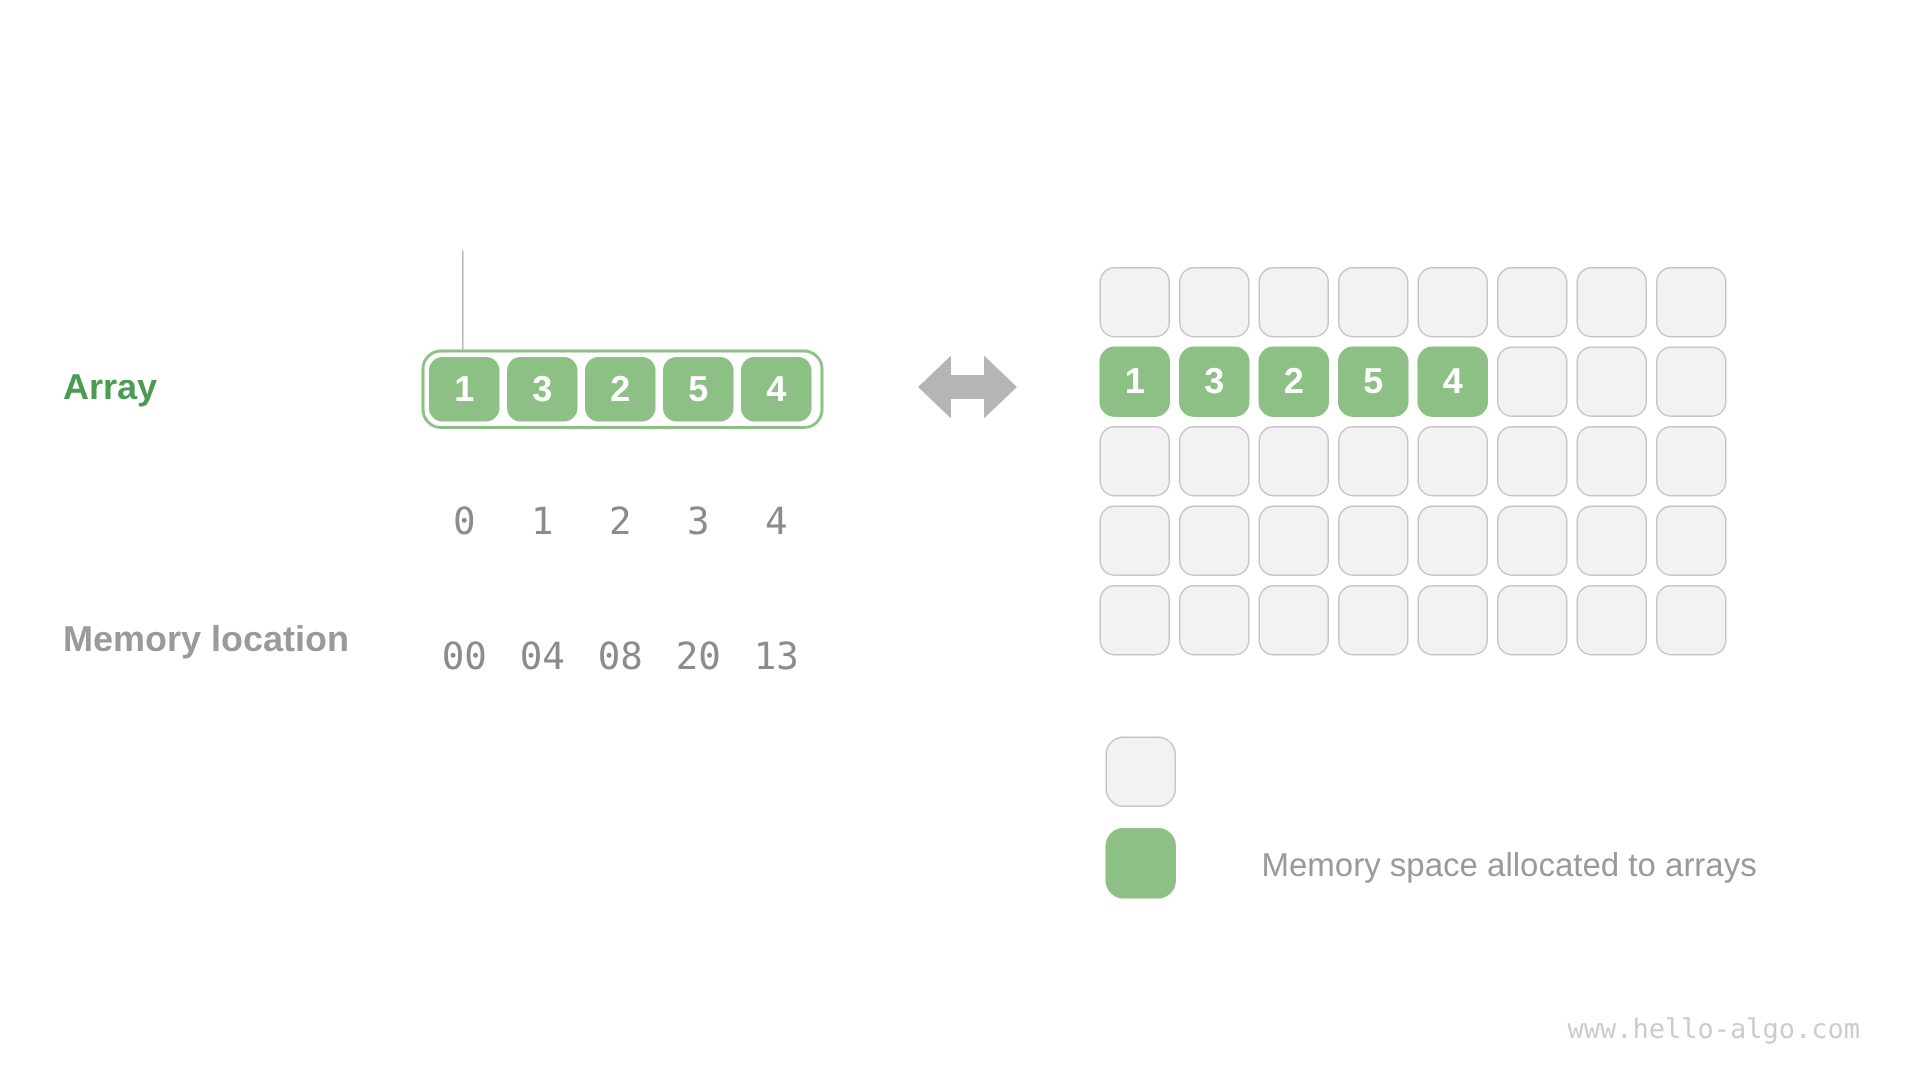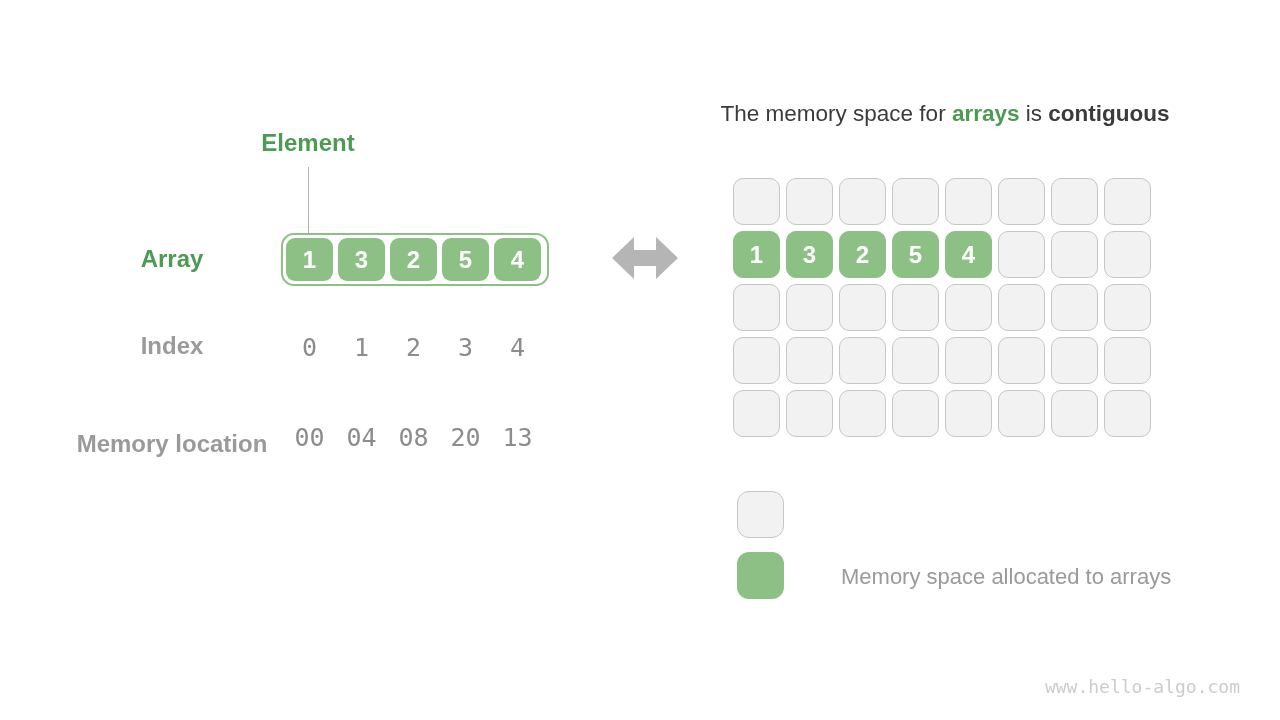--- a/index.html
+++ b/index.html
@@ -10,26 +10,26 @@
   
   .element-label {
     position:absolute; left:208px; top:129px; width:200px; text-align:center;
     font-size:24px; font-weight:bold; color:var(--green-text);
   }
   .connector {
     position:absolute; left:308px; top:167px; width:1px; height:66px;
     background:#b4b4b4;
   }
   .row-label {
-    position:absolute; left:42px; width:260px; text-align:center;
+    position:absolute; left:42px; width:260px; 
     font-weight:bold; font-size:24px;
   }
   .array-label  { top:245px; color:var(--green-text); }
   .index-label  { top:332px; color:var(--gray-text); }
-  .memory-label { top:430px; color:var(--gray-text); }
+  .memory-label { top:413px; color:var(--gray-text); }
   .array-box {
     position:absolute; left:281px; top:233px; width:268px; height:53px;
     box-sizing:border-box; border:2px solid var(--green-fill); border-radius:13px;
     background:#fff; display:flex; gap:5px; padding:3px; align-items:center;
   }
   .array-cell {
     width:47px; height:43px; background:var(--green-fill); border-radius:9px;
     color:#fff; font-weight:bold; font-size:24px;
     display:flex; align-items:center; justify-content:center; flex:0 0 47px;
   }
@@ -77,33 +77,31 @@
   .watermark {
     position:absolute; right:40px; top:676px;
     font-family:"DejaVu Sans Mono", monospace; font-size:18px; color:var(--watermark);
   }
 </style>
 </head>
 <body>
 
 <div class="canvas">
 
-  <div class="element-label">Element</div>
   <div class="connector"></div>
 
   <div class="row-label array-label">Array</div>
   <div class="array-box">
     <div class="array-cell">1</div>
     <div class="array-cell">3</div>
     <div class="array-cell">2</div>
     <div class="array-cell">5</div>
     <div class="array-cell">4</div>
   </div>
 
-  <div class="row-label index-label">Index</div>
   <div class="digits-row index-row">
     <span>0</span>
     <span>1</span>
     <span>2</span>
     <span>3</span>
     <span>4</span>
   </div>
 
   <div class="row-label memory-label">Memory location</div>
   <div class="digits-row memory-row">
@@ -111,21 +109,20 @@
     <span>04</span>
     <span>08</span>
     <span>20</span>
     <span>13</span>
   </div>
 
   <svg class="arrow-wrap" viewBox="0 0 66 42" width="66" height="42">
     <path d="M0 21 L22 0 L22 13 L44 13 L44 0 L66 21 L44 42 L44 29 L22 29 L22 42 Z"></path>
   </svg>
 
-  <div class="title"><span>The memory space for </span><span class="hl">arrays</span><span> is </span><span class="b">contiguous</span></div>
 
   <div class="mem-grid">
       <div class="mem-cell"></div>
       <div class="mem-cell"></div>
       <div class="mem-cell"></div>
       <div class="mem-cell"></div>
       <div class="mem-cell"></div>
       <div class="mem-cell"></div>
       <div class="mem-cell"></div>
       <div class="mem-cell"></div>

